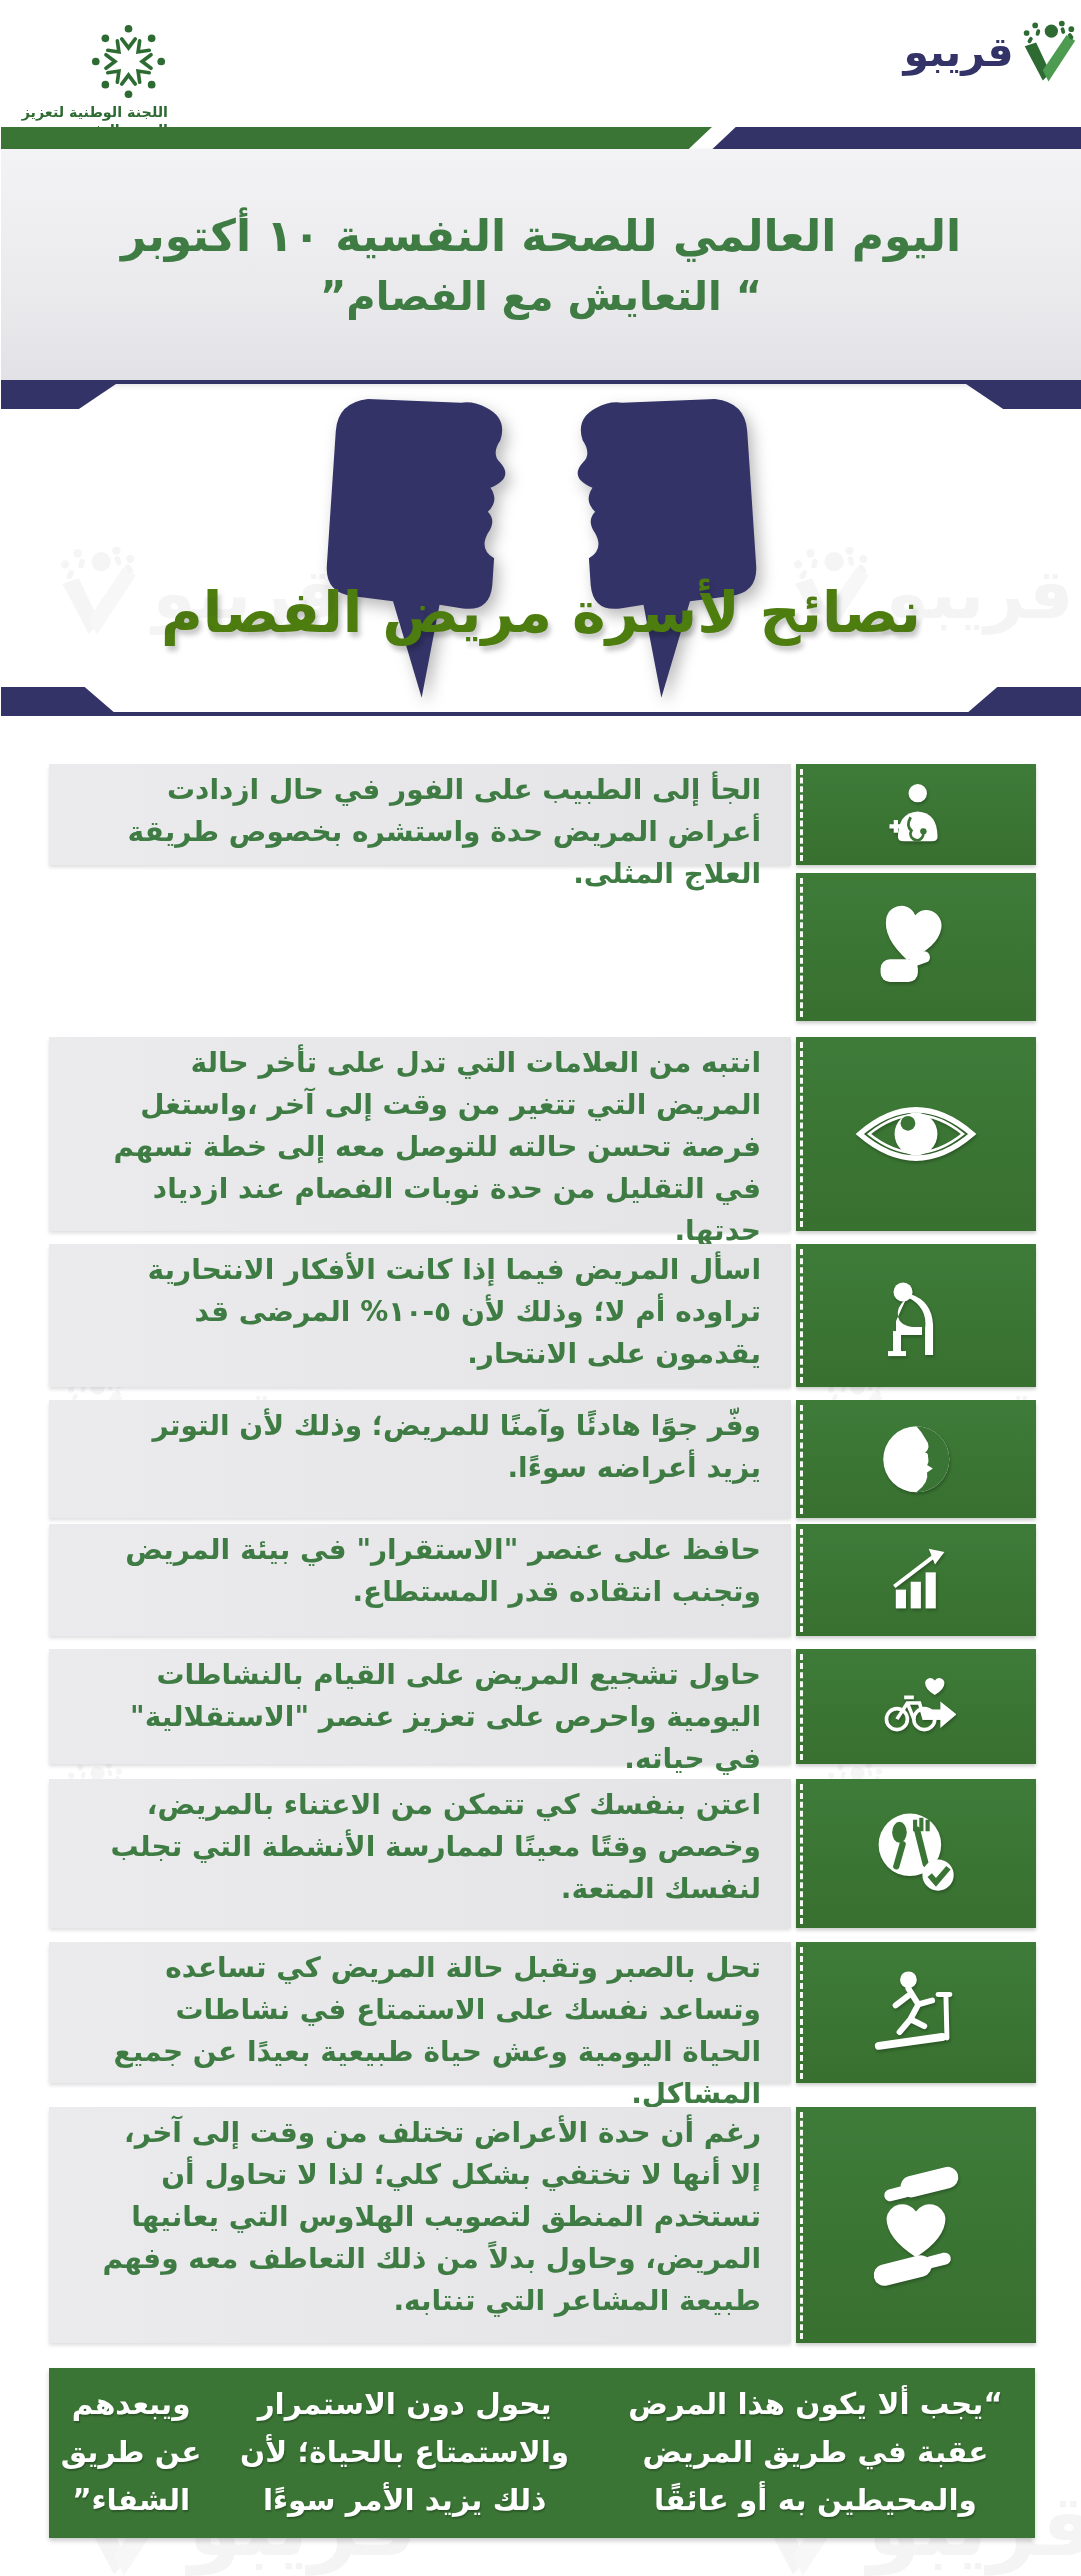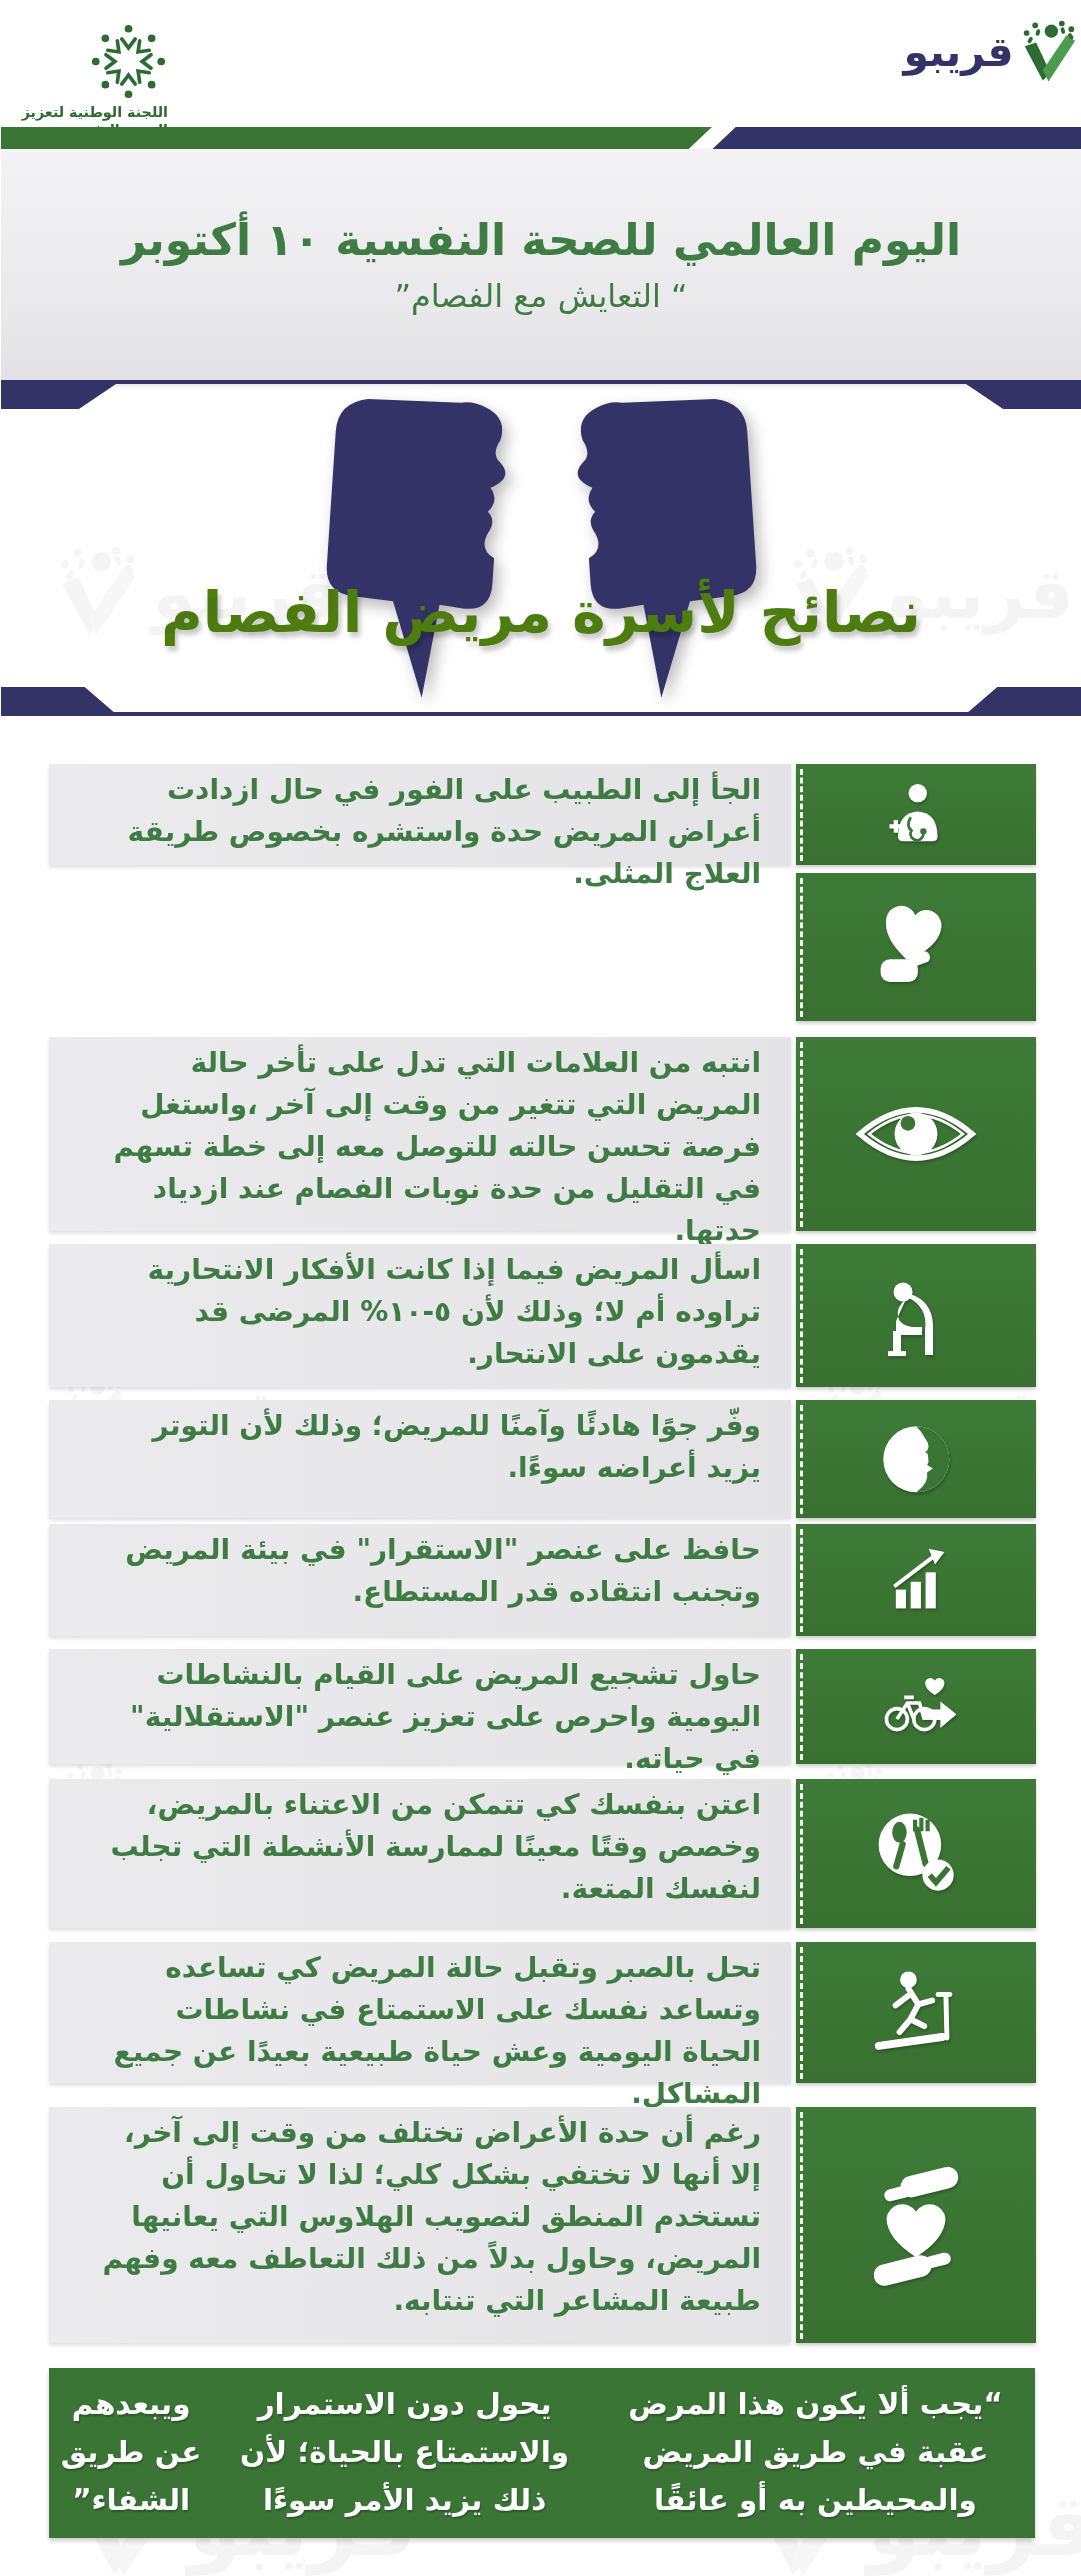--- a/index.html
+++ b/index.html
@@ -16,21 +16,21 @@
   .stripe{left:0;top:127px;width:1082px;height:22.4px;}
   .stripe-green{background:#3B7536;clip-path:polygon(0 0,65.8% 0,63.6% 100%,0 100%);}
   .stripe-navy{background:#333368;clip-path:polygon(68% 0,100% 0,100% 100%,65.8% 100%);}
 
   
   .title-box{left:0;top:149px;width:1082px;height:231px;
      background:linear-gradient(180deg,#f3f3f5 0%,#e9e9ec 70%,#e2e2e6 100%);
      box-shadow:0 3.6px 7.2px rgba(0,0,0,.18);
      display:flex;flex-direction:column;align-items:center;justify-content:center;gap:12.5px;}
   .title-l1{font-size:44px;font-weight:800;color:#3F7C44;}
-  .title-l2{font-size:32px;font-weight:400;color:#3F7C44;}
+  .title-l2{font-size:40px;font-weight:700;color:#3F7C44;}
 
   
   .rule{left:0;width:1082px;height:3.6px;background:#333368;}
   .corner{background:#333368;}
   .faces{left:291px;top:383px;width:501px;height:322px;filter:drop-shadow(5.4px 7.2px 7.2px rgba(0,0,0,.28));}
   .subtitle{left:0;top:579px;width:1082px;text-align:center;font-size:57px;font-weight:800;
      color:#4d7c0f;text-shadow:2.7px 4.5px 5.4px rgba(0,0,0,.22);}
 
   
   .tip{left:0;width:1082px;z-index:2;}

